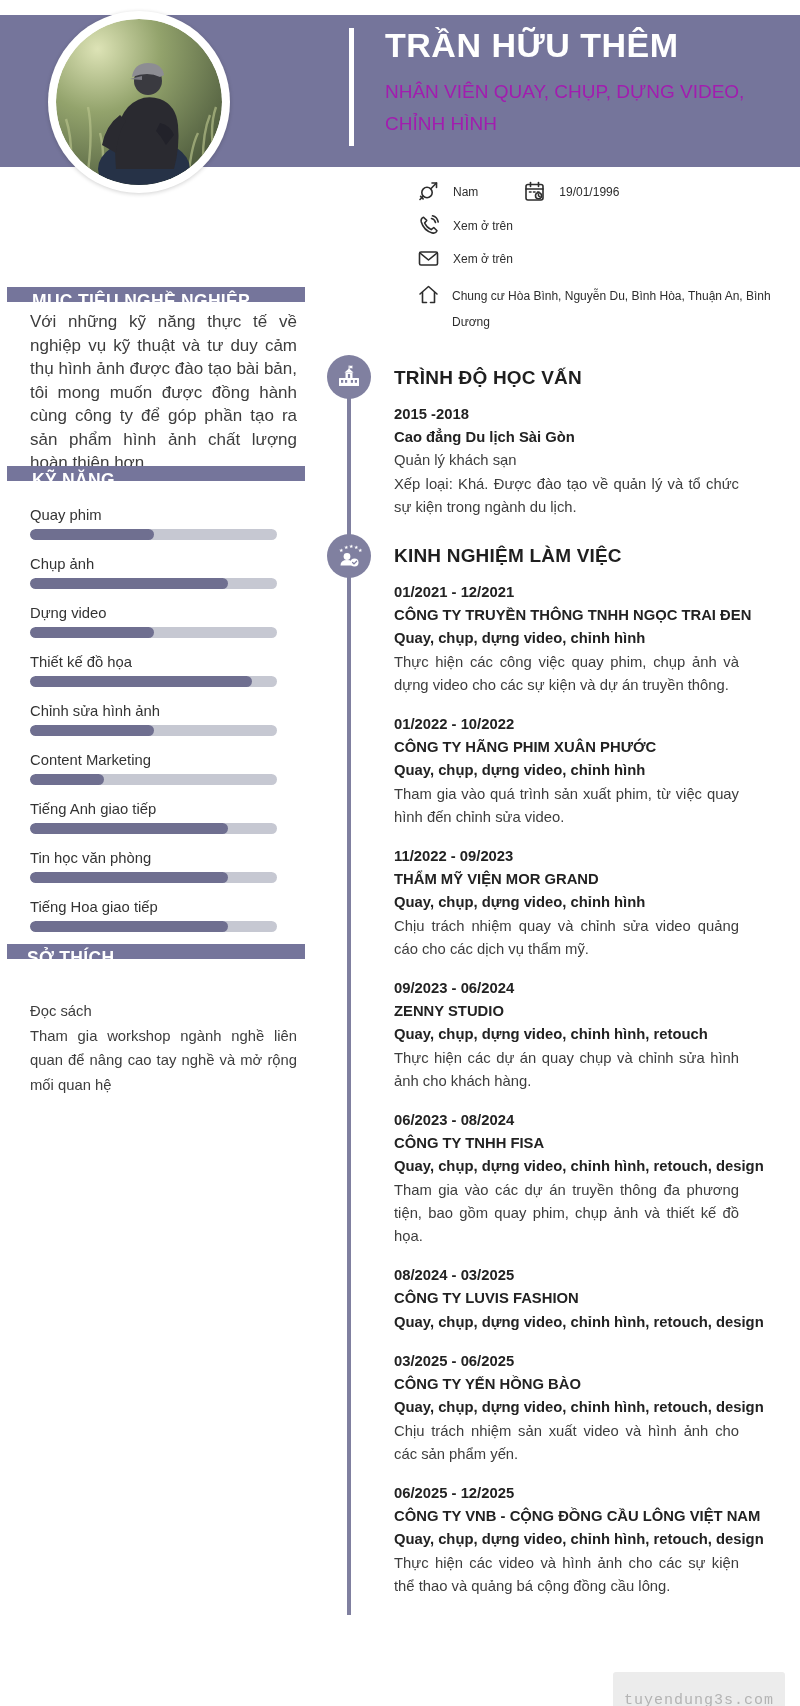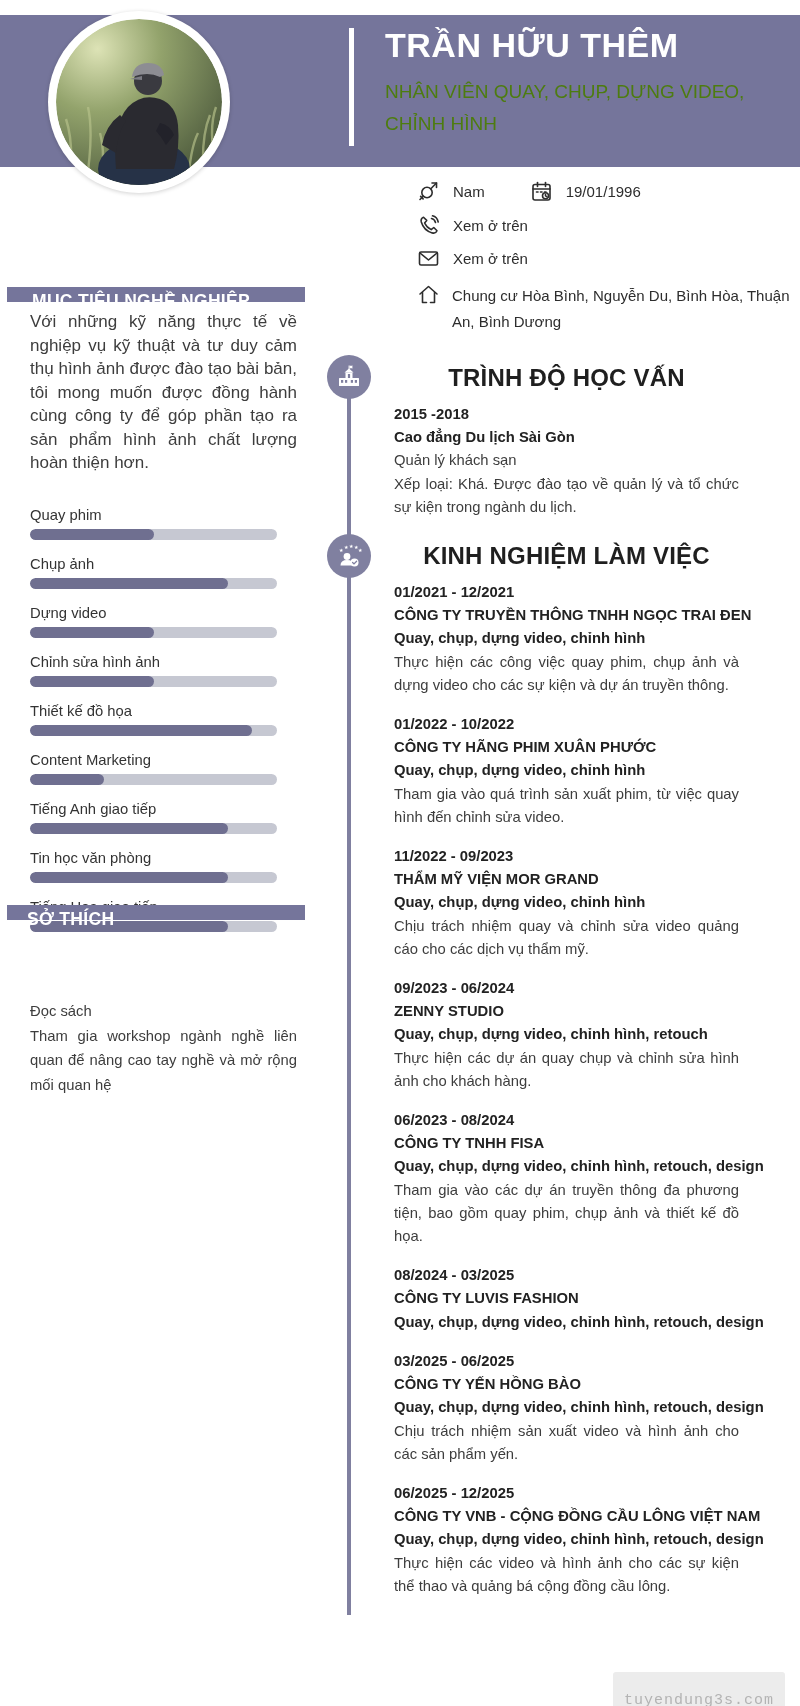--- a/index.html
+++ b/index.html
@@ -14,56 +14,56 @@
   body{background:#fff;font-family:"Liberation Sans",sans-serif;}
   .page{position:relative;width:800px;height:1706px;background:#fff;overflow:hidden;}
 
   
   .header{position:absolute;left:0;top:15px;width:800px;height:152px;background:var(--accent);}
   .photo{position:absolute;left:48px;top:11px;width:182px;height:182px;border-radius:50%;
          background:#fff;box-shadow:0 1px 4px rgba(0,0,0,.18);display:flex;align-items:center;justify-content:center;}
   .photo svg{border-radius:50%;}
   .accent-bar{position:absolute;left:349px;top:28px;width:5px;height:118px;background:#ffffff;}
   .name{position:absolute;left:385px;top:26px;font-size:34px;font-weight:bold;color:#fff;letter-spacing:.5px;}
-  .job-title{position:absolute;left:385px;top:76px;width:372px;font-size:19px;line-height:32px;color:#4d7c0f;}
-
-  
-  .c-row{position:absolute;left:417px;display:flex;align-items:center;gap:13px;color:#2d2d2d;font-size:15px;}
+  .job-title{position:absolute;left:385px;top:76px;width:372px;font-size:19px;line-height:32px;color:#a21caf;}
+
+  
+  .c-row{position:absolute;left:417px;display:flex;align-items:center;gap:13px;color:#2d2d2d;font-size:12px;}
   .c-row .ic{flex:0 0 auto;width:23px;height:23px;display:flex;align-items:center;justify-content:center;}
   .c-row-1{top:180px;}
   .c-row-2{top:214px;}
   .c-row-3{top:247px;}
   .c-row-4{top:283px;align-items:flex-start;gap:12px;}
   .bday-group{display:flex;align-items:center;gap:13px;margin-left:32px;justify-content:center;}
   .addr{width:338px;line-height:26px;}
 
   
   .sec-bar{position:absolute;left:7px;width:298px;height:15px;background:var(--accent);
            color:#fff;font-weight:bold;font-size:17.5px;line-height:29px;padding-left:25px;letter-spacing:.3px;}
   .bar-objective{top:287px;}
   .bar-skills{top:466px;}
-  .bar-hobbies{top:905px;padding-left:20px;}
+  .bar-hobbies{top:944px;padding-left:20px;}
   .objective-text{position:absolute;left:30px;top:310px;width:267px;font-size:17px;line-height:23.5px;
                   color:var(--text);text-align:justify;}
   .skills-list{position:absolute;left:30px;top:506px;width:247px;}
   .skill{height:49px;}
   .skill-label{font-size:14.8px;color:#333;line-height:18px;}
   .skill-track{margin-top:5px;width:247px;height:11px;border-radius:6px;background:var(--skill-track);overflow:hidden;}
   .skill-fill{height:11px;border-radius:6px;background:var(--skill-fill);}
   .hobbies-text{position:absolute;left:30px;top:999px;width:267px;font-size:14.8px;line-height:24.5px;color:var(--text);}
   .hobbies-text p{text-align:justify;}
 
   
   .timeline-line{position:absolute;left:347px;top:377px;width:4px;height:1238px;background:var(--timeline);}
   .tl-circle{position:absolute;left:327px;width:44px;height:44px;border-radius:50%;background:var(--timeline);
              display:flex;align-items:center;justify-content:center;}
   .tl-edu{top:355px;}
   .tl-exp{top:534px;}
   .rblock{position:absolute;left:394px;width:345px;color:var(--text);font-size:14.8px;line-height:23.2px;}
-  .rblock h2{font-size:24px;line-height:30px;color:var(--text-dark);letter-spacing:.2px;margin-bottom:10px;white-space:nowrap;text-align:center;}
+  .rblock h2{font-size:19px;line-height:30px;color:var(--text-dark);letter-spacing:.2px;margin-bottom:10px;white-space:nowrap;}
   .edu-block{top:363px;}
   .exp-block{top:541px;}
   .b{font-weight:bold;color:#222;}
   .nowrap{white-space:nowrap;}
   .desc{text-align:justify;}
   .entry{margin-bottom:16px;}
 
   
   .watermark{position:absolute;right:15px;top:1672px;background:#ececec;border-radius:3px;
              font-family:"Liberation Mono",monospace;font-size:15px;color:#b3b3b3;padding:20px 11px;letter-spacing:1px;}
@@ -182,20 +182,21 @@
         <polyline points="17.5,9.5 17.5,19.5 13.5,19.5"></polyline>
       </g>
         </svg>
     </span>
     <span class="addr">Chung cư Hòa Bình, Nguyễn Du, Bình Hòa, Thuận An, Bình Dương</span>
   </div>
 
   <div class="sec-bar bar-objective">MỤC TIÊU NGHỀ NGHIỆP</div>
   <p class="objective-text">Với những kỹ năng thực tế về nghiệp vụ kỹ thuật và tư duy cảm thụ hình ảnh được đào tạo bài bản, tôi mong muốn được đồng hành cùng công ty để góp phần tạo ra sản phẩm hình ảnh chất lượng hoàn thiện hơn.</p>
 
+  <div class="sec-bar bar-skills">KỸ NĂNG</div>
   <div class="skills-list">
   <div class="skill">
     <div class="skill-label">Quay phim</div>
     <div class="skill-track">
       <div class="skill-fill" style="width: 50%;"></div>
     </div>
   </div>
 
   <div class="skill">
     <div class="skill-label">Chụp ảnh</div>
@@ -205,30 +206,30 @@
   </div>
 
   <div class="skill">
     <div class="skill-label">Dựng video</div>
     <div class="skill-track">
       <div class="skill-fill" style="width: 50%;"></div>
     </div>
   </div>
 
   <div class="skill">
+    <div class="skill-label">Thiết kế đồ họa</div>
+    <div class="skill-track">
+      <div class="skill-fill" style="width: 90%;"></div>
+    </div>
+  </div>
+
+  <div class="skill">
     <div class="skill-label">Chỉnh sửa hình ảnh</div>
     <div class="skill-track">
       <div class="skill-fill" style="width: 50%;"></div>
-    </div>
-  </div>
-
-  <div class="skill">
-    <div class="skill-label">Thiết kế đồ họa</div>
-    <div class="skill-track">
-      <div class="skill-fill" style="width: 90%;"></div>
     </div>
   </div>
 
   <div class="skill">
     <div class="skill-label">Content Marketing</div>
     <div class="skill-track">
       <div class="skill-fill" style="width: 30%;"></div>
     </div>
   </div>
 

